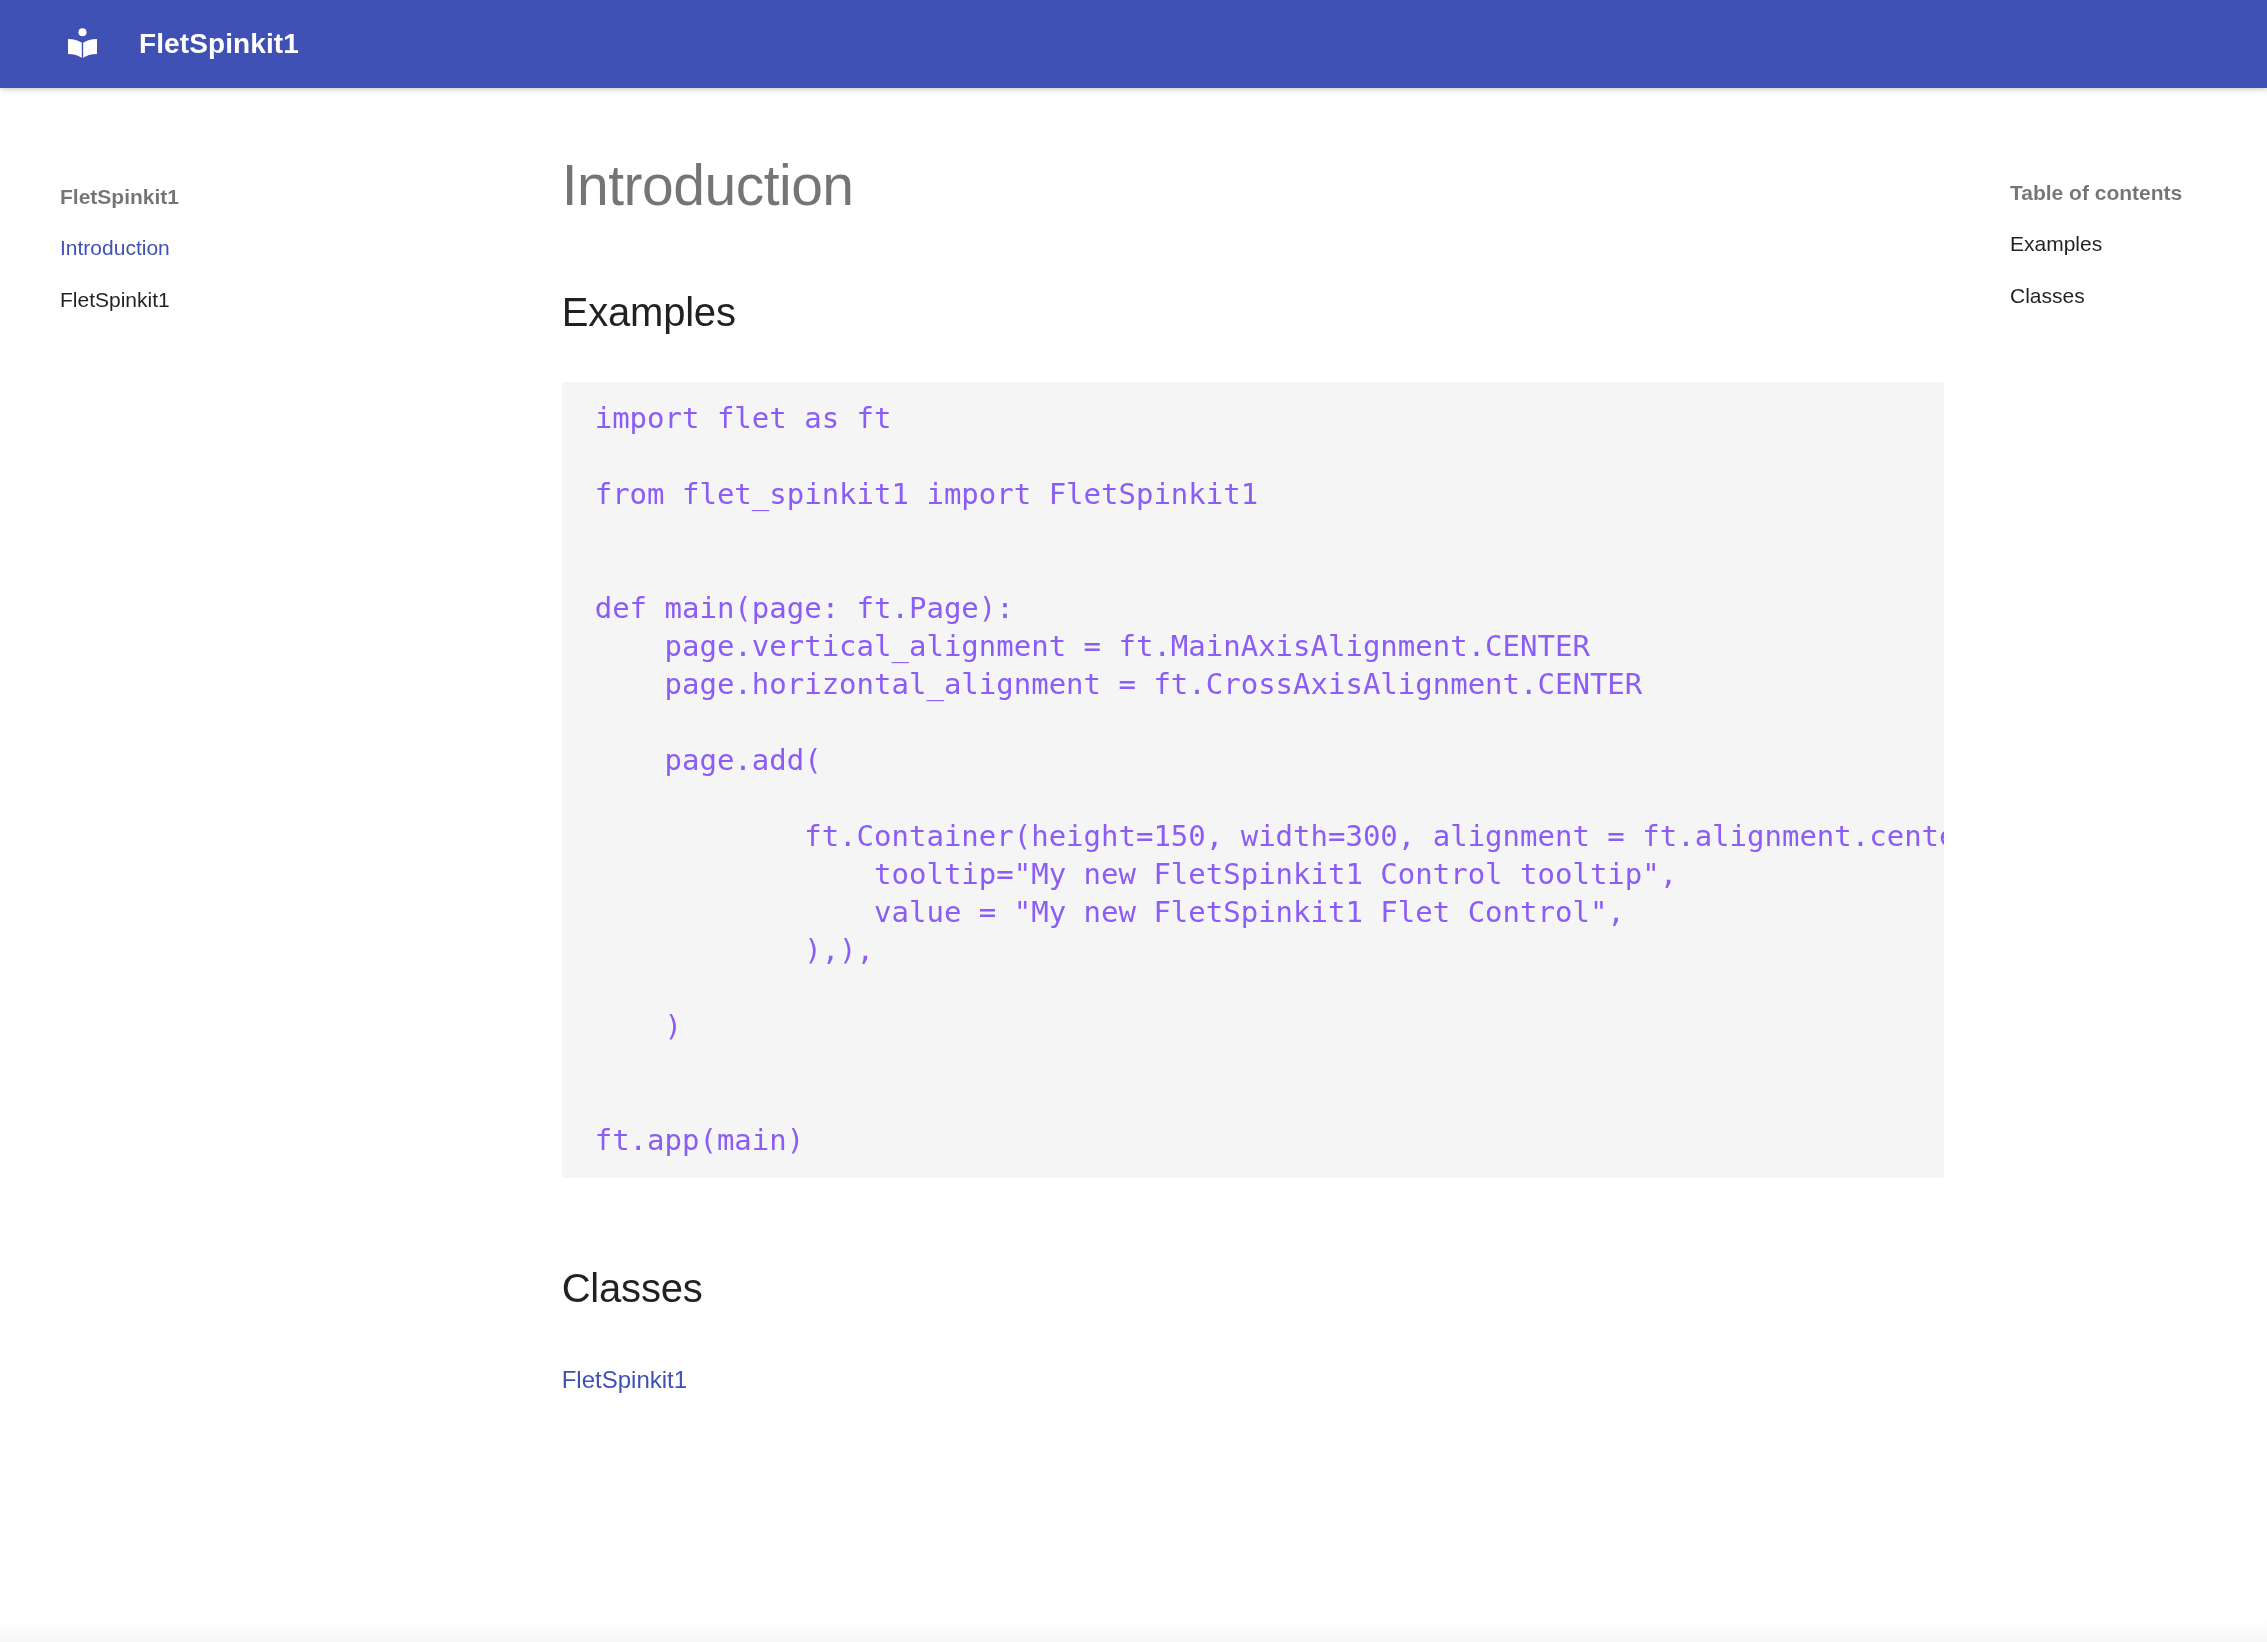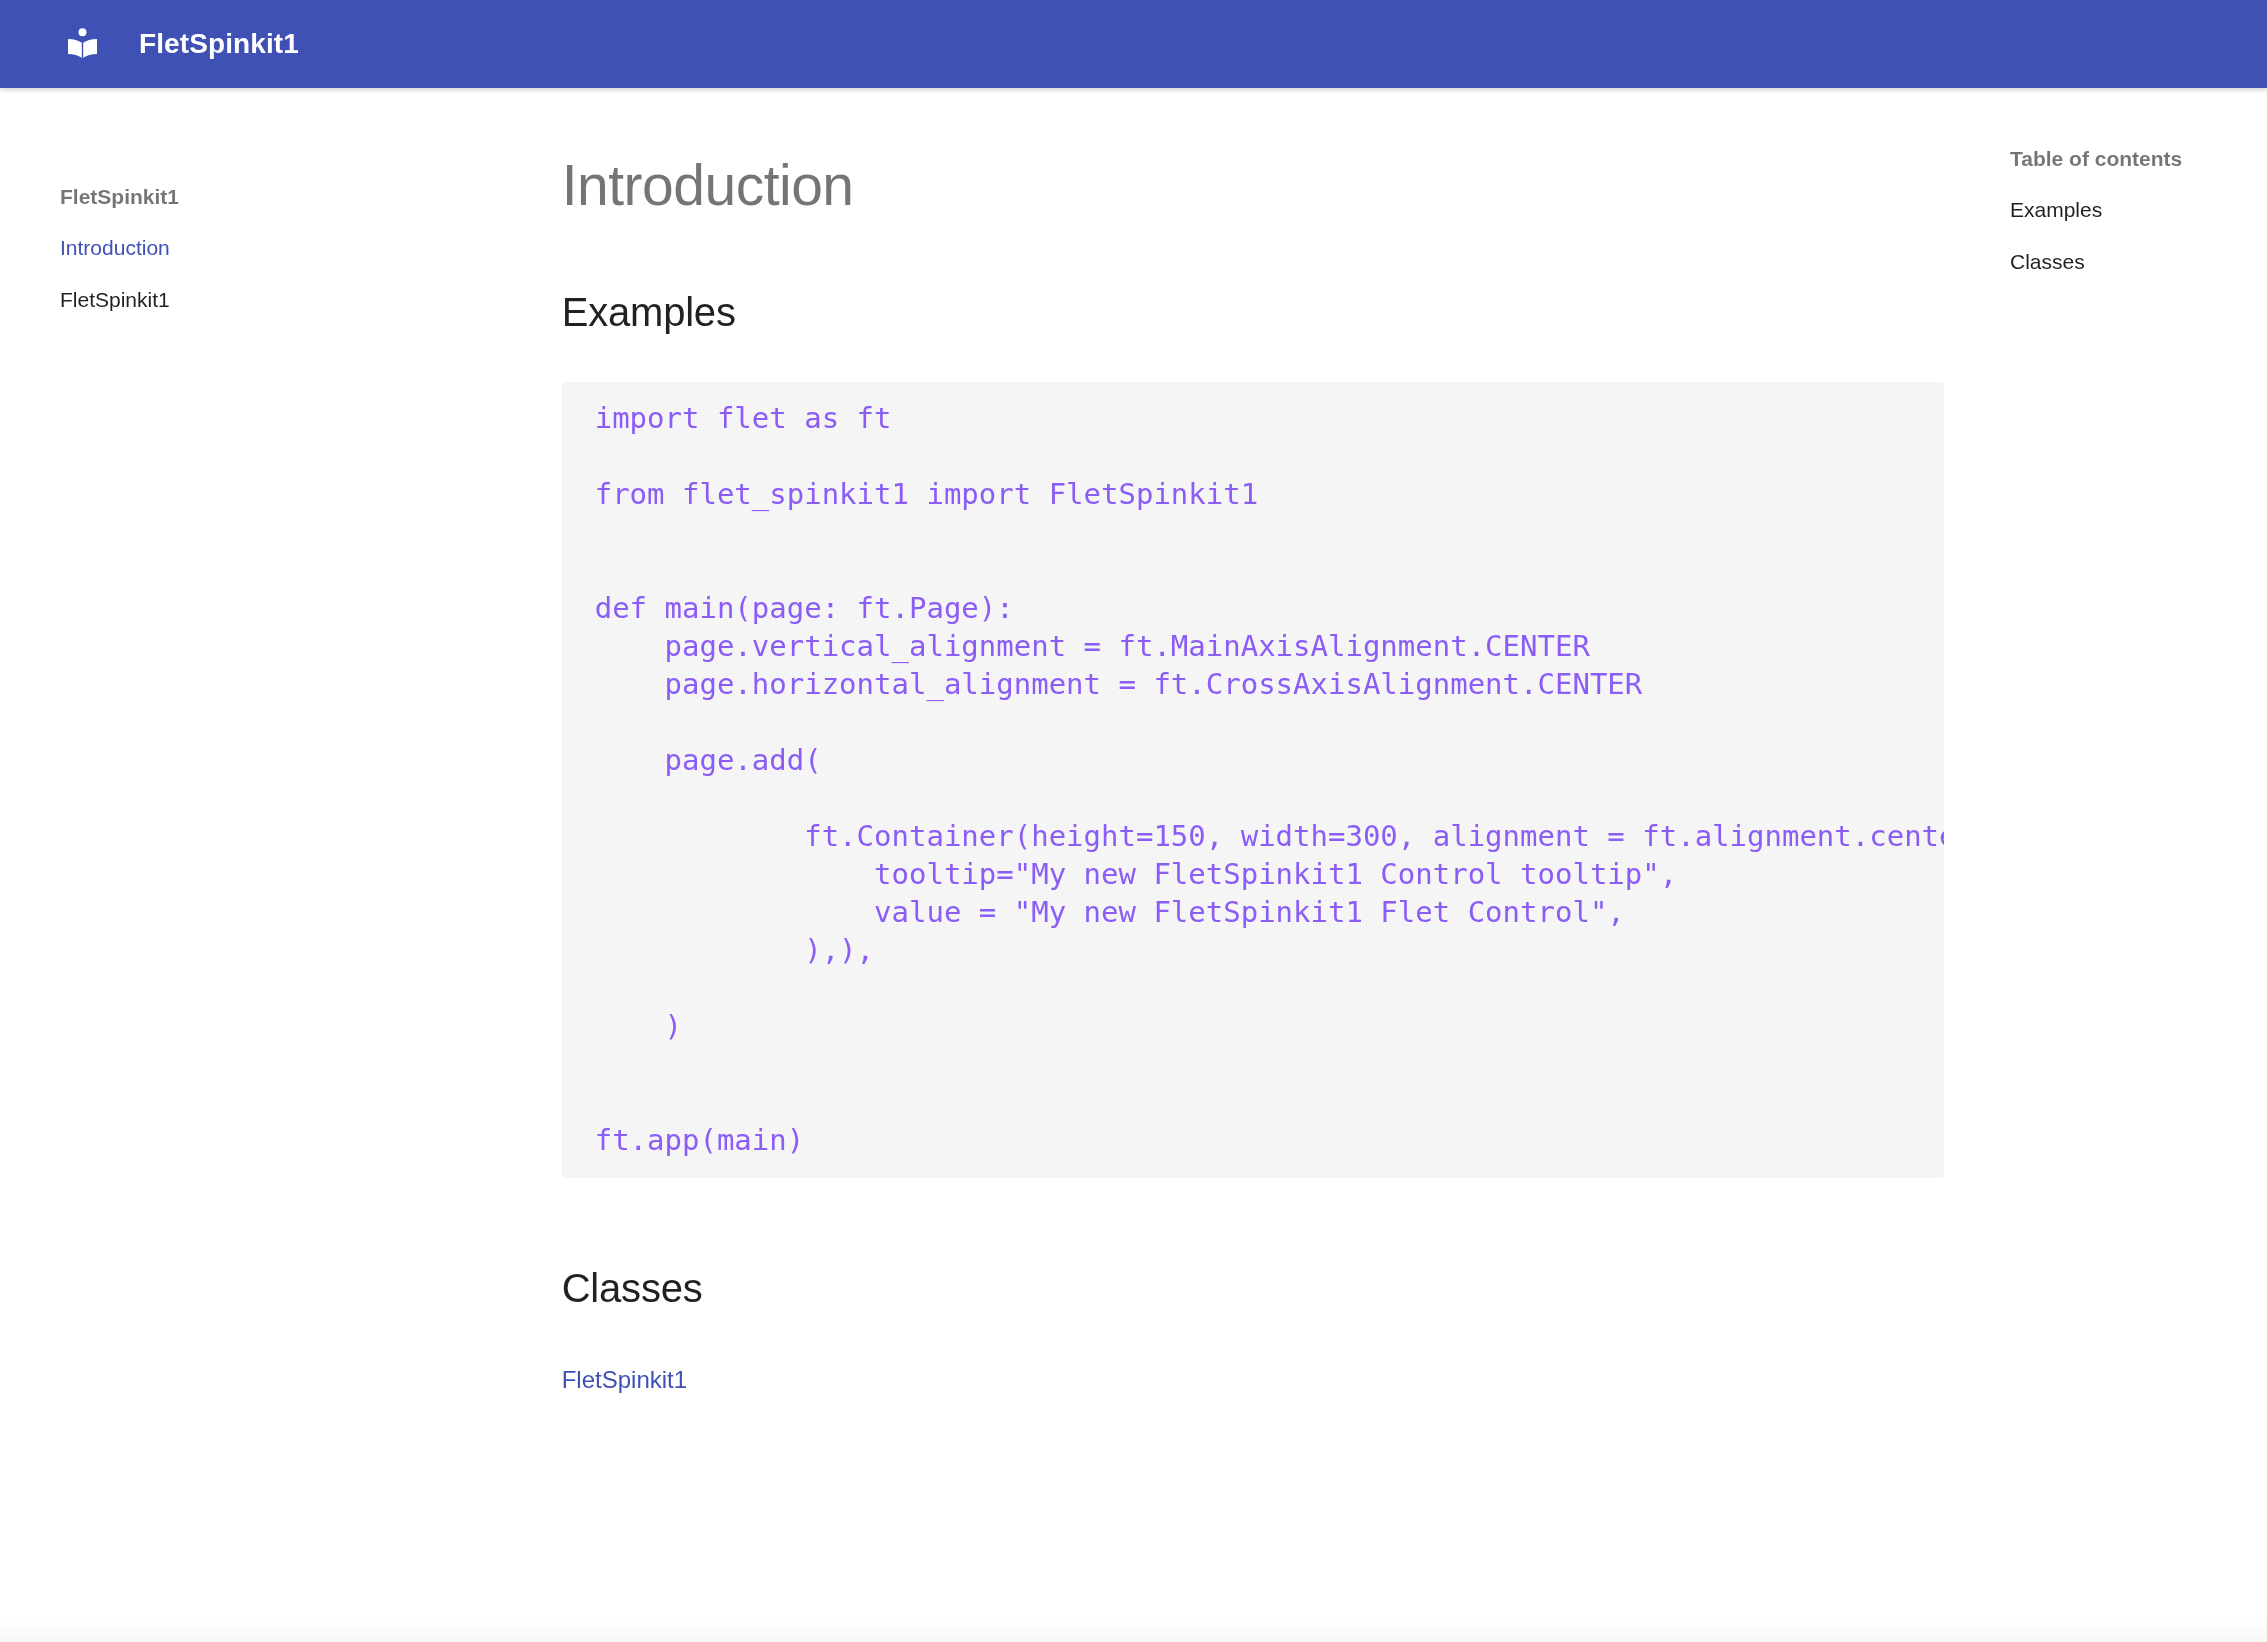--- a/index.html
+++ b/index.html
@@ -142,21 +142,21 @@
     overflow: hidden;
     tab-size: 4;
   }
 
   
   .toc {
     position: absolute;
     top: 0;
     left: 2010px;
     width: 258px;
-    padding-top: 57px;
+    padding-top: 91px;
   }
   .toc-title {
     font-size: 21px;
     font-weight: 700;
     color: #0000008a;
     line-height: 1.3;
     margin-bottom: 24px;
     white-space: nowrap;
   }
   .toc-item {

